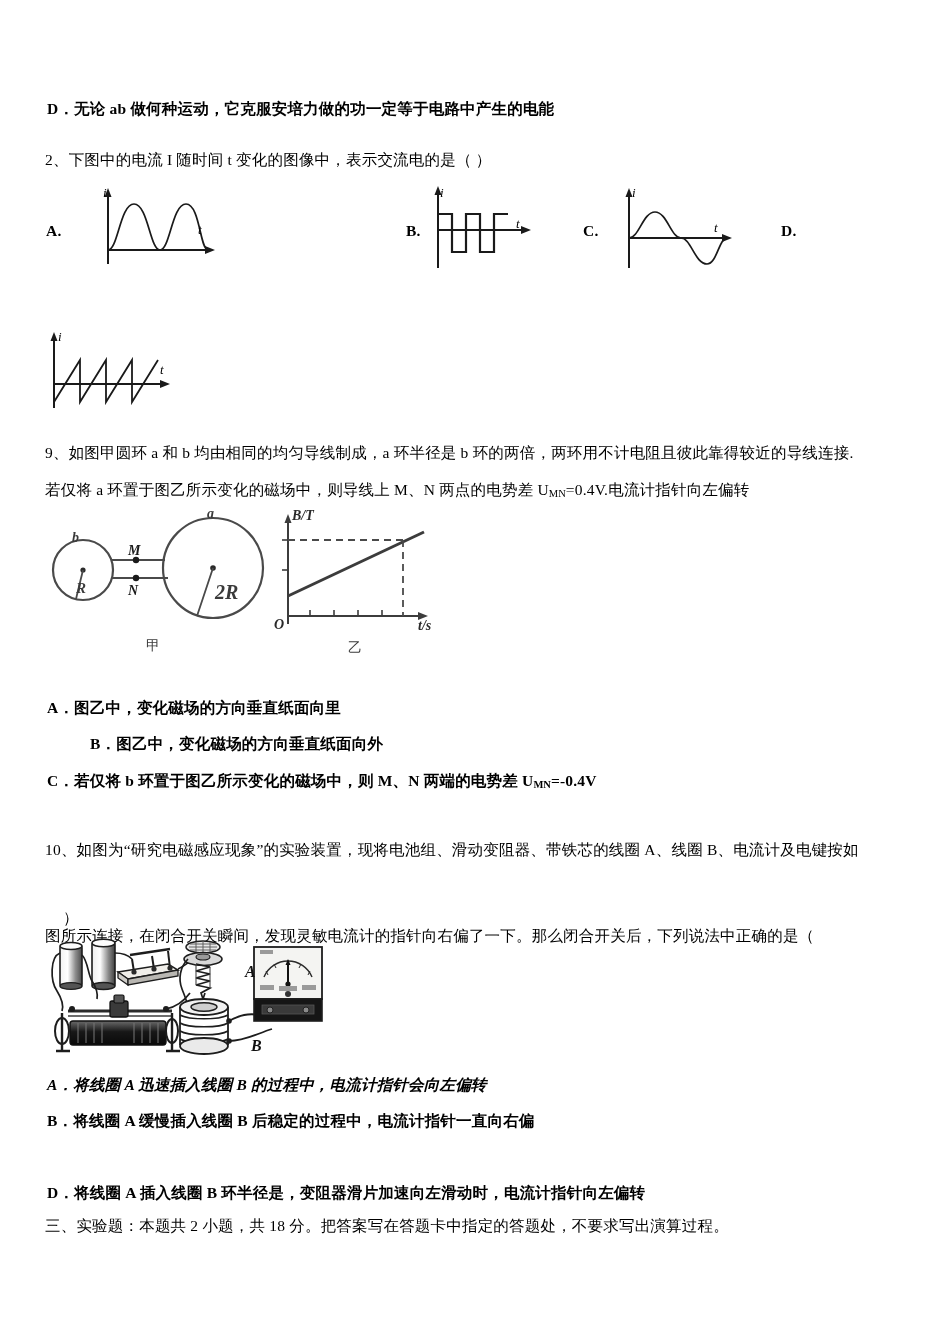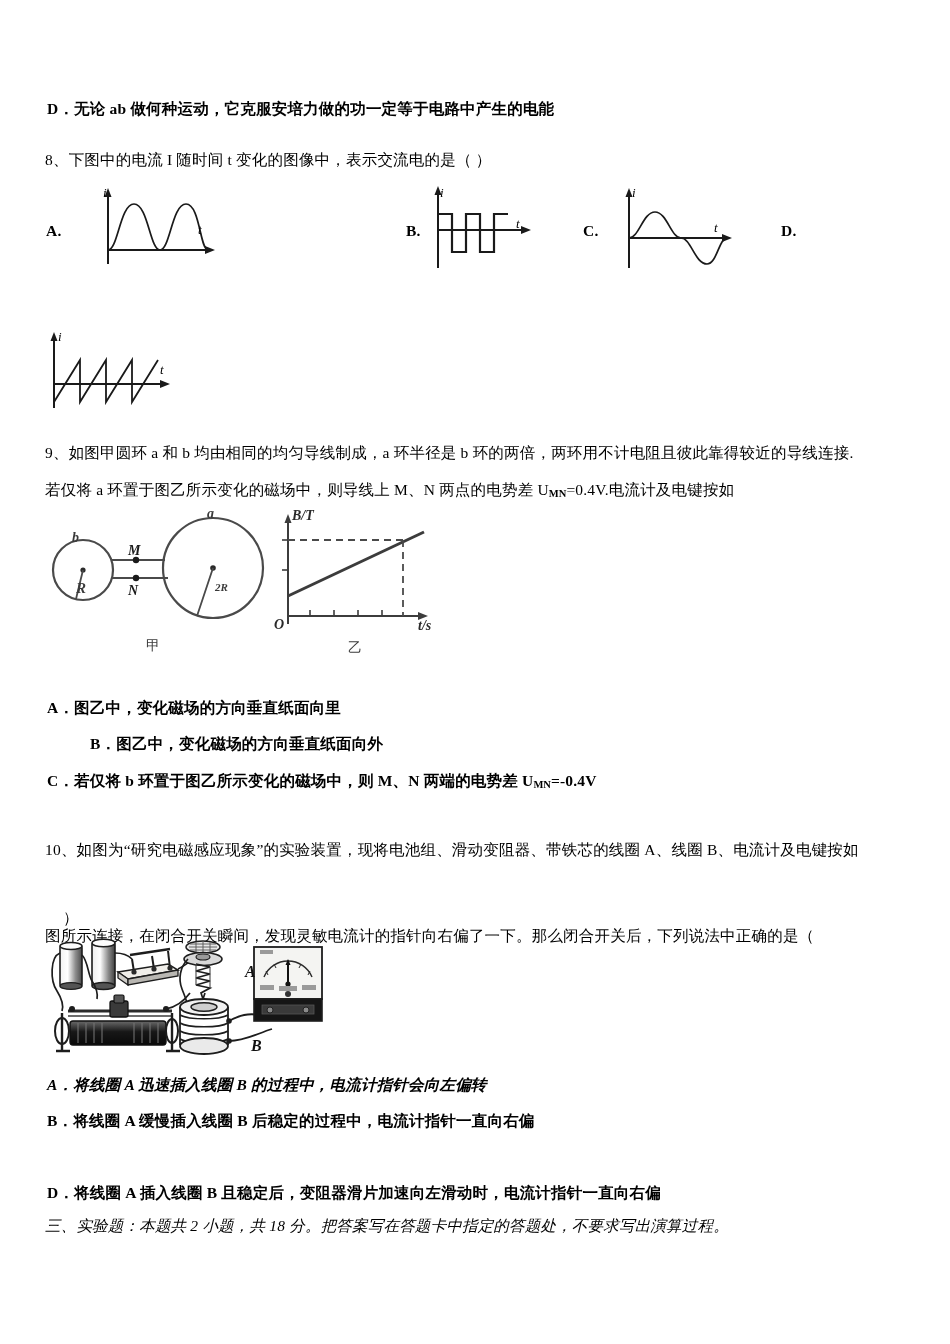--- a/index.html
+++ b/index.html
@@ -32,21 +32,20 @@
   }
   .ital {
     font-style: italic;
     font-weight: bold;
     font-family: "Liberation Serif", serif;
   }
   sub {
     font-size: 0.68em;
     vertical-align: -0.22em;
     letter-spacing: 0;
-    font-weight: bold;
   }
   .fig { position: absolute; }
   .glabel {
     position: absolute;
     font-style: italic;
     font-family: "Liberation Serif", serif;
     font-size: 13px;
   }
   .cnlabel {
     position: absolute;
@@ -56,21 +55,21 @@
   }
   svg { display: block; overflow: visible; }
 </style>
 </head>
 <body>
 
 <div class="page">
 
   <div class="txt bold" style="left:47px; top:97px;">D．无论 ab 做何种运动，它克服安培力做的功一定等于电路中产生的电能</div>
 
-  <div class="txt" style="left:45px; top:148px;">8、下图中的电流 I 随时间 t 变化的图像中，表示交流电的是（        ）</div>
+  <div class="txt" style="left:45px; top:148px;">2、下图中的电流 I 随时间 t 变化的图像中，表示交流电的是（        ）</div>
 
   <div class="txt opt-letter" style="left:46px; top:219px;">A.</div>
   <div class="fig" style="left:86px; top:186px;">
     <svg width="140" height="90" viewBox="0 0 140 90">
 
       <line x1="22" y1="78" x2="22" y2="8" stroke="#1a1a1a" stroke-width="2"></line>
       <polygon points="22,2 18.5,11 25.5,11" fill="#1a1a1a"></polygon>
 
       <line x1="22" y1="64" x2="122" y2="64" stroke="#1a1a1a" stroke-width="2"></line>
       <polygon points="129,64 119,60 119,68" fill="#1a1a1a"></polygon>
@@ -115,21 +114,21 @@
       <line x1="14" y1="54" x2="122" y2="54" stroke="#1a1a1a" stroke-width="1.8"></line>
       <polygon points="130,54 120,50 120,58" fill="#1a1a1a"></polygon>
       <path d="M14,72 L40,30 L40,72 L66,30 L66,72 L92,30 L92,72 L118,30" fill="none" stroke="#1a1a1a" stroke-width="1.8"></path>
     </svg>
   </div>
   <div class="glabel" style="left:58px; top:329px;">i</div>
   <div class="glabel" style="left:160px; top:362px;">t</div>
 
   <div class="txt" style="left:45px; top:441px;">9、如图甲圆环 a 和 b 均由相同的均匀导线制成，a 环半径是 b 环的两倍，两环用不计电阻且彼此靠得较近的导线连接.</div>
   <div class="txt" style="left:45px; top:478px;">
-    <span>若仅将 a 环置于图乙所示变化的磁场中，则导线上 M、N 两点的电势差 U</span><sub>MN</sub><span>=0.4V.电流计及电键按如</span>
+    <span>若仅将 a 环置于图乙所示变化的磁场中，则导线上 M、N 两点的电势差 U</span><sub>MN</sub><span>=0.4V.电流计指针向左偏转</span>
   </div>
 
   <div class="fig" style="left:45px; top:508px;">
     <svg width="240" height="120" viewBox="0 0 240 120">
 
       <circle cx="38" cy="62" r="30" fill="none" stroke="#4a4a4a" stroke-width="2.2"></circle>
       <circle cx="38" cy="62" r="2.6" fill="#2a2a2a"></circle>
       <line x1="38" y1="62" x2="31" y2="91" stroke="#4a4a4a" stroke-width="1.8"></line>
 
       <circle cx="168" cy="60" r="50" fill="none" stroke="#4a4a4a" stroke-width="2.2"></circle>
@@ -139,21 +138,21 @@
       <line x1="67" y1="52" x2="120" y2="52" stroke="#4a4a4a" stroke-width="2.2"></line>
       <line x1="67" y1="70" x2="123" y2="70" stroke="#4a4a4a" stroke-width="2.2"></line>
 
       <circle cx="91" cy="52" r="3.2" fill="#1a1a1a"></circle>
       <circle cx="91" cy="70" r="3.2" fill="#1a1a1a"></circle>
     </svg>
   </div>
   <div class="cnlabel ital" style="left:72px; top:530px; font-size:14px;">b</div>
   <div class="cnlabel ital" style="left:76px; top:580px; font-size:15px;">R</div>
   <div class="cnlabel ital" style="left:207px; top:506px; font-size:14px;">a</div>
-  <div class="cnlabel ital" style="left:215px; top:581px; font-size:11px;">2R</div>
+  <div class="cnlabel ital" style="left:215px; top:581px; font-size:20px;">2R</div>
   <div class="cnlabel ital" style="left:128px; top:543px; font-size:14px; color:#1a1a1a;">M</div>
   <div class="cnlabel ital" style="left:128px; top:583px; font-size:14px; color:#1a1a1a;">N</div>
   <div class="cnlabel" style="left:146px; top:637px;">甲</div>
 
   <div class="fig" style="left:272px; top:508px;">
     <svg width="175" height="125" viewBox="0 0 175 125">
 
       <line x1="16" y1="116" x2="16" y2="12" stroke="#3c3c3c" stroke-width="2"></line>
       <polygon points="16,6 12.5,15 19.5,15" fill="#3c3c3c"></polygon>
 
@@ -342,18 +341,18 @@
   <div class="cnlabel bold ital" style="left:245px; top:963px; font-size:16px; color:#111;">A</div>
   <div class="cnlabel bold ital" style="left:251px; top:1037px; font-size:16px; color:#111;">B</div>
 
   <div class="txt bold" style="left:47px; top:1073px;font-style:italic;">
     <span class="opt-letter">A．</span><span>将线圈 A 迅速插入线圈 B 的过程中，电流计指针会向左偏转</span>
   </div>
   <div class="txt bold" style="left:47px; top:1109px;">
     <span class="opt-letter">B．</span><span>将线圈 A 缓慢插入线圈 B 后稳定的过程中，电流计指针一直向右偏</span>
   </div>
   <div class="txt bold" style="left:47px; top:1181px;">
-    <span class="opt-letter">D．</span><span>将线圈 A 插入线圈 B 且稳定后，变阻器滑片加速向左滑动时，电流计指针一直向右偏</span>
-  </div>
-
-  <div class="txt" style="left:45px; top:1214px;font-style:italic;">三、实验题：本题共 2 小题，共 18 分。把答案写在答题卡中指定的答题处，不要求写出演算过程。</div>
+    <span class="opt-letter">D．</span><span>将线圈 A 插入线圈 B 环半径是，变阻器滑片加速向左滑动时，电流计指针向左偏转</span>
+  </div>
+
+  <div class="txt" style="left:45px; top:1214px;">三、实验题：本题共 2 小题，共 18 分。把答案写在答题卡中指定的答题处，不要求写出演算过程。</div>
 
 </div>
 
 </body></html>

